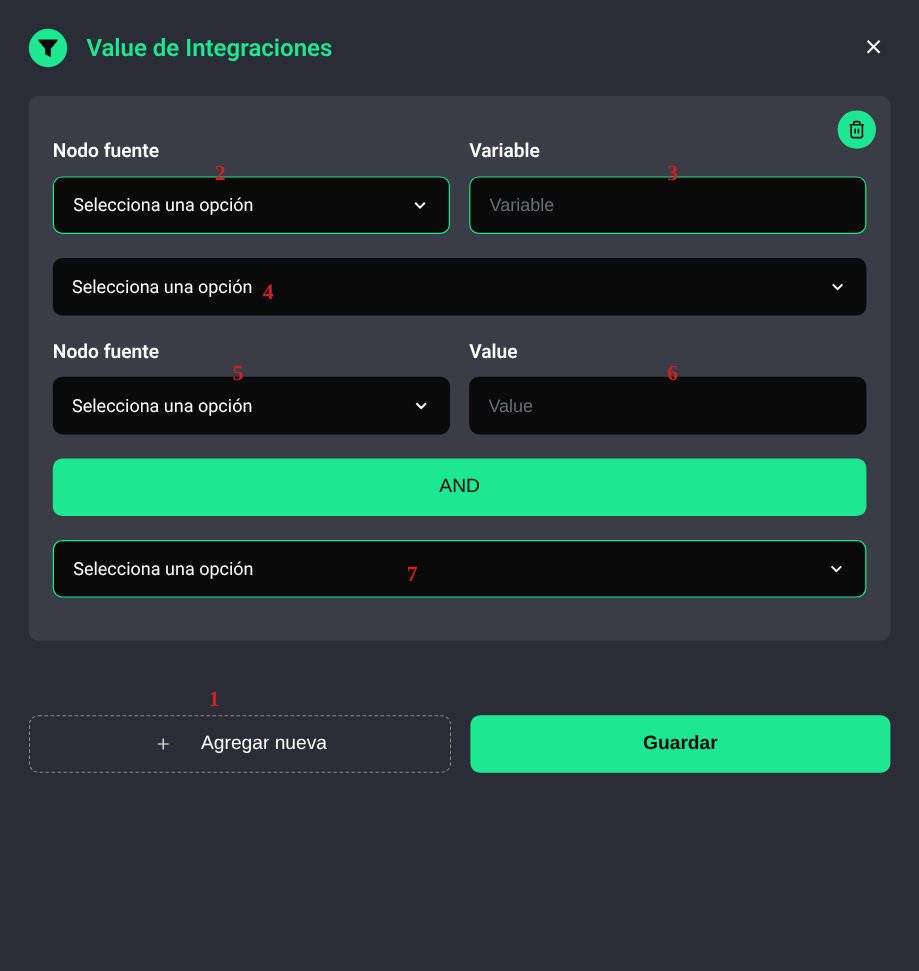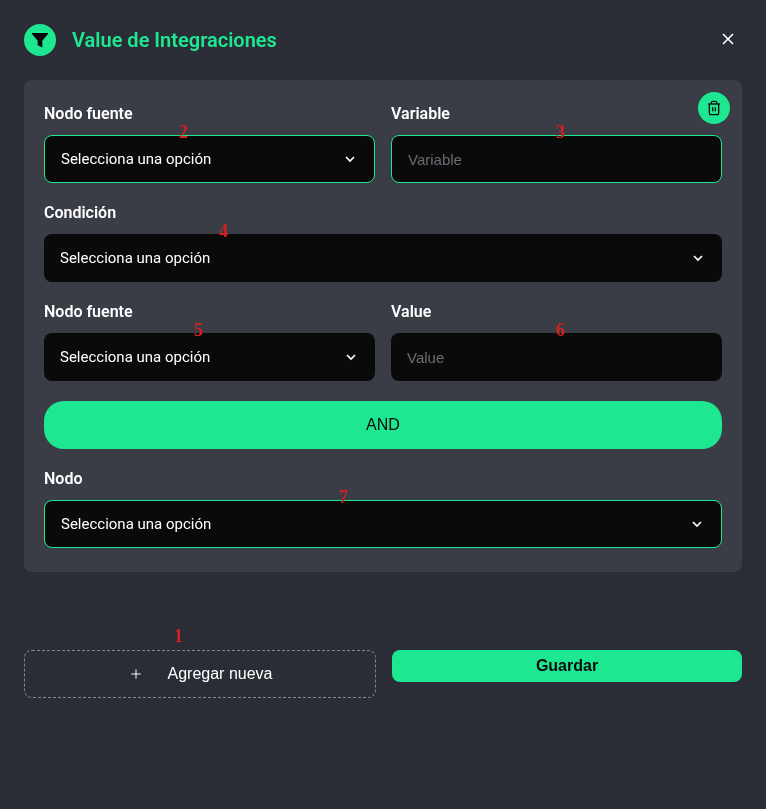--- a/index.html
+++ b/index.html
@@ -43,23 +43,23 @@
     .close-btn {
       background: none;
       border: none;
       color: #fff;
       cursor: pointer;
       padding: 4px;
     }
     .card {
       background: #3a3d46;
       border-radius: 8px;
-      padding: 24px 20px;
+      padding: 36px 20px;
       position: relative;
-      margin-bottom: 78px;
+      margin-bottom: 62px;
     }
     .trash-btn {
       position: absolute;
       top: 12px;
       right: 12px;
       width: 32px;
       height: 32px;
       border-radius: 50%;
       background: #1de891;
       border: none;
@@ -118,21 +118,21 @@
     .logic-row {
       display: flex;
       gap: 16px;
       margin-bottom: 20px;
     }
     .logic-btn {
       flex: 1;
       height: 48px;
       background: #1de891;
       border: none;
-      border-radius: 20px;
+      border-radius: 8px;
       color: #0a0a0a;
       font-size: 16px;
       font-weight: 500;
       cursor: pointer;
     }
     .footer {
       display: flex;
       gap: 16px;
       position: relative;
     }
@@ -145,21 +145,21 @@
       color: #fff;
       font-size: 16px;
       cursor: pointer;
       display: flex;
       align-items: center;
       justify-content: center;
       gap: 24px;
     }
     .save-btn {
       flex: 1;
-      height: 32px;
+      height: 48px;
       background: #1de891;
       border: none;
       border-radius: 8px;
       color: #0a0a0a;
       font-size: 16px;
       font-weight: 600;
       cursor: pointer;
     }
     .annotation {
       position: absolute;
@@ -214,21 +214,20 @@
     </div>
     <div class="field">
       <label class="label">Variable</label>
       <span class="annotation" style="top: 18px; left: 165px;">3</span>
       <input class="input-box" type="text" style="border: 1px solid rgb(29, 232, 145);" placeholder="Variable">
     </div>
   </div>
 
   <div class="row">
     <div class="field full">
-      <label class="label">Condición</label>
       <span class="annotation" style="top: 18px; left: 175px;">4</span>
       <div class="select-box" style="border: none;">
         <span>Selecciona una opción</span>
         <svg class="chevron" width="16" height="16" viewBox="0 0 24 24" fill="none" stroke="#fff" stroke-width="2.5">
           <polyline points="6 9 12 15 18 9"></polyline>
         </svg>
       </div>
     </div>
   </div>
 
@@ -249,21 +248,20 @@
       <input class="input-box" type="text" placeholder="Value" style="">
     </div>
   </div>
 
   <div class="logic-row">
     <button class="logic-btn">AND</button>
   </div>
 
   <div class="row" style="margin-bottom: 0;">
     <div class="field full">
-      <label class="label">Nodo</label>
       <span class="annotation" style="top: 18px; left: 295px;">7</span>
       <div class="select-box">
         <span>Selecciona una opción</span>
         <svg class="chevron" width="16" height="16" viewBox="0 0 24 24" fill="none" stroke="#fff" stroke-width="2.5">
           <polyline points="6 9 12 15 18 9"></polyline>
         </svg>
       </div>
     </div>
   </div>
 </div>

